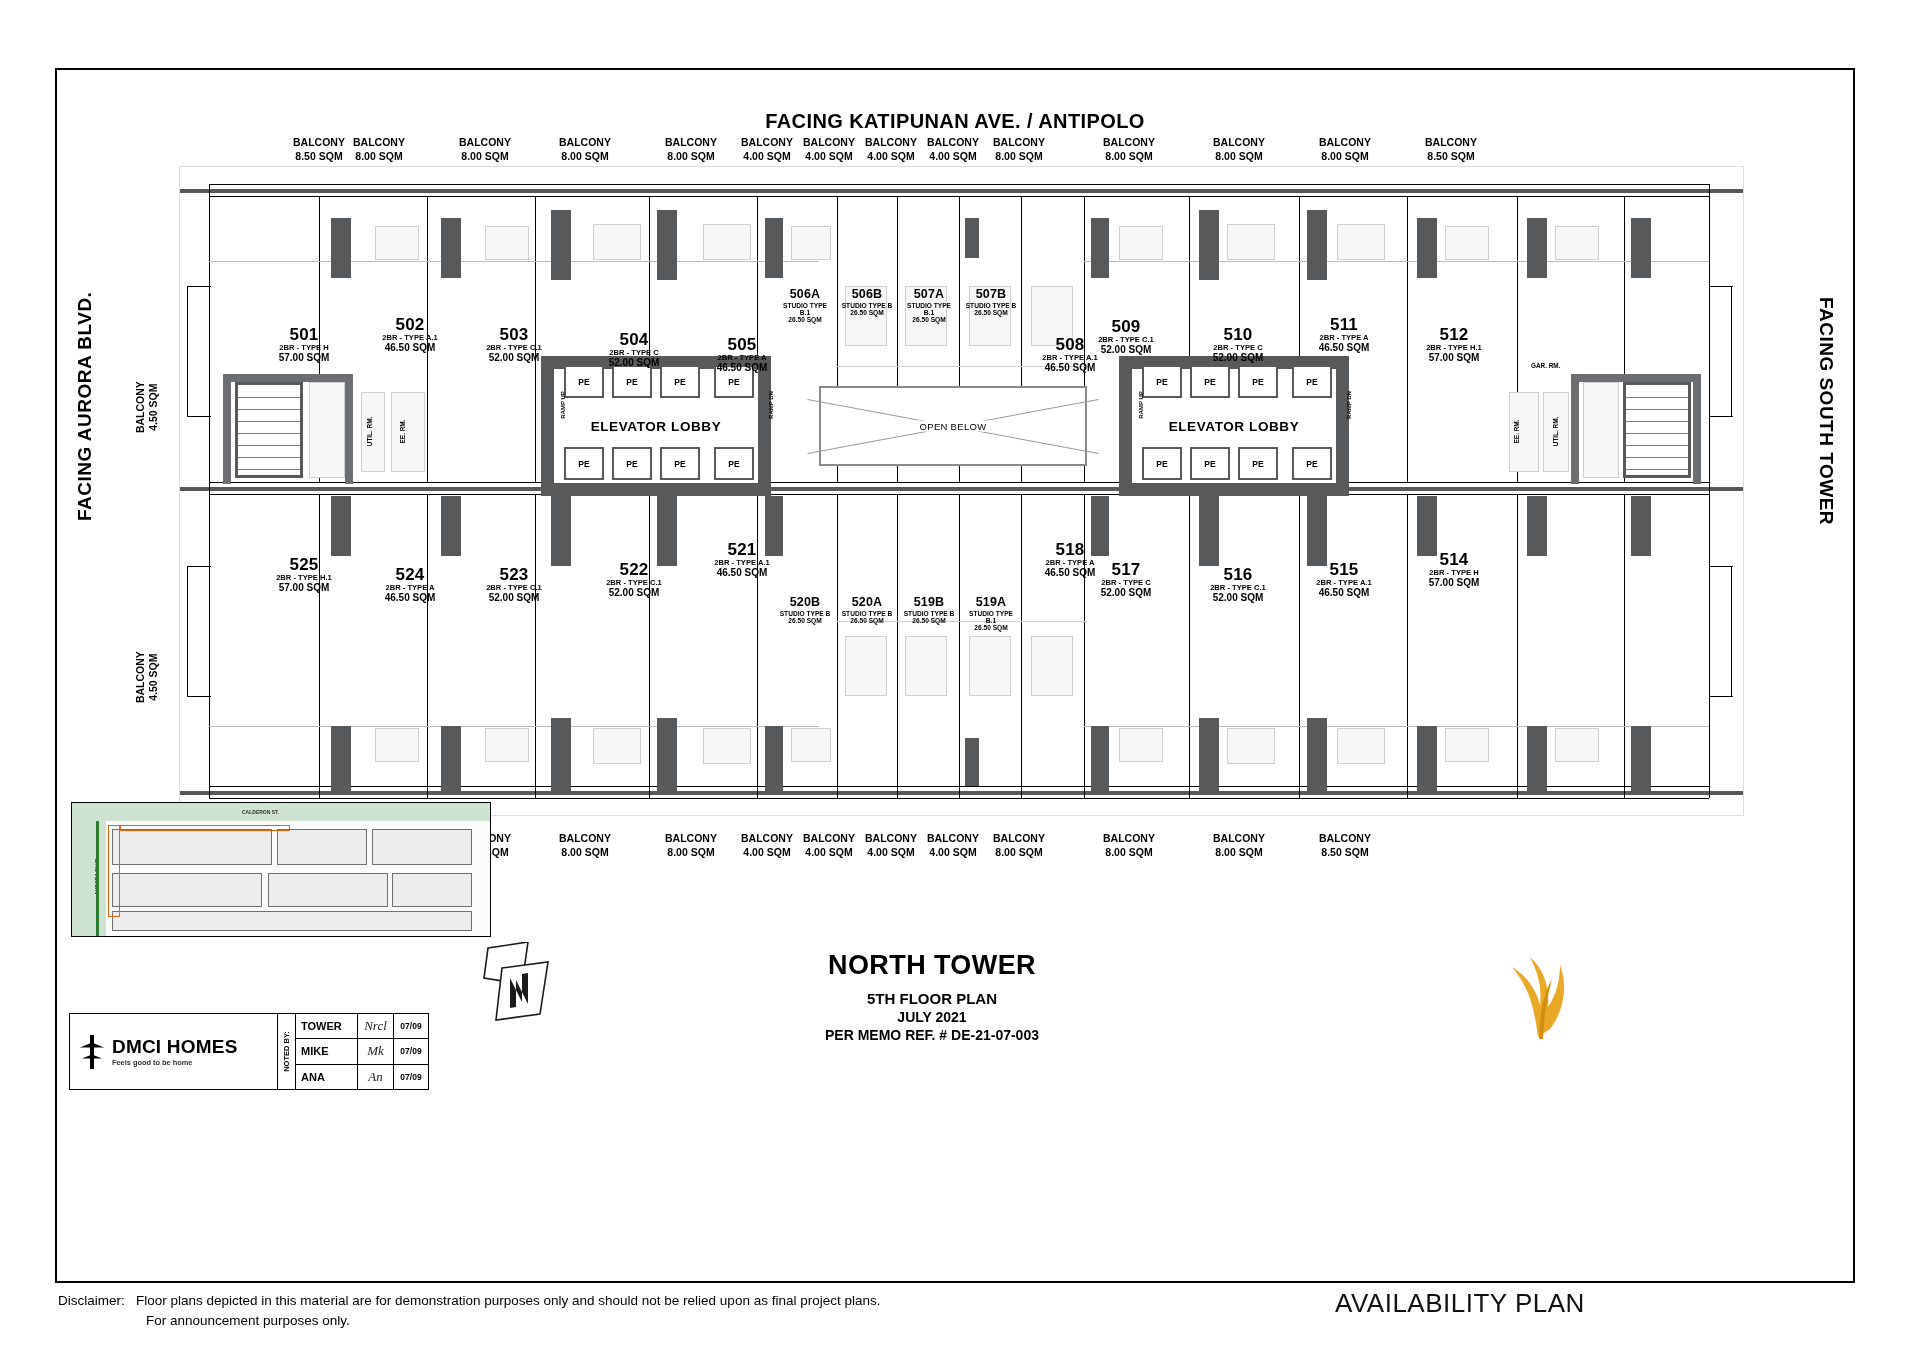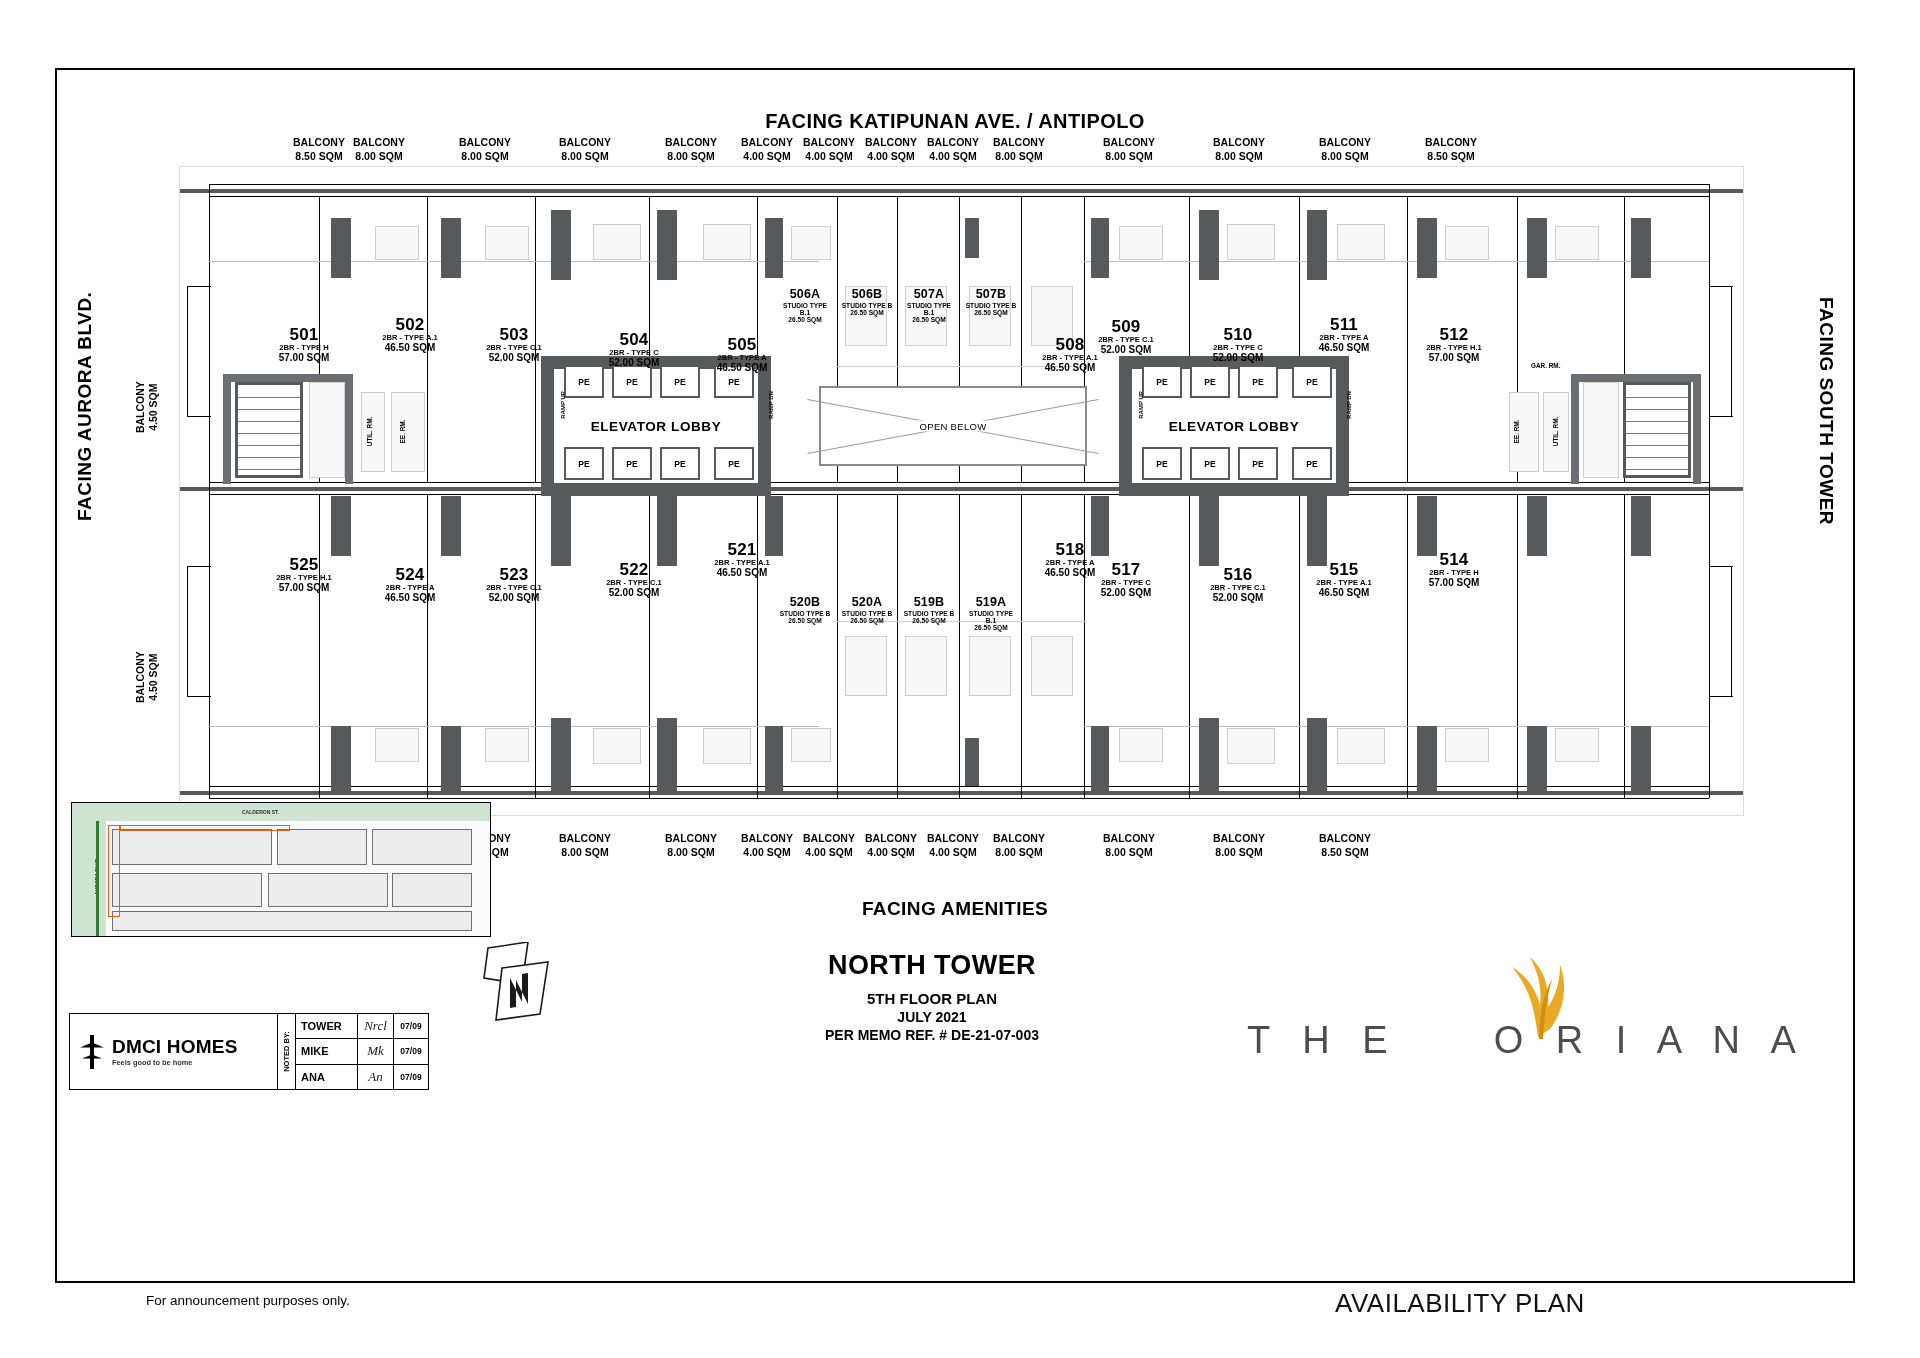--- a/index.html
+++ b/index.html
@@ -201,21 +201,20 @@
   }
   .disclaimer .lbl { font-weight:normal; }
   .disclaimer .ln2 { margin-left:88px; }
 </style>
 </head>
 <body>
 
 <div class="sheet">
 
   <div class="facing-top">FACING KATIPUNAN AVE. / ANTIPOLO</div>
-  <div class="facing-bottom">FACING AMENITIES</div>
   <div class="facing-left">FACING AURORA BLVD.</div>
   <div class="facing-right">FACING SOUTH TOWER</div>
 
   <div class="side-balcony l1">
     <div>BALCONY</div>
       <div>4.50 SQM</div>
   </div>
   <div class="side-balcony l2">
     <div>BALCONY</div>
       <div>4.50 SQM</div>
@@ -760,25 +759,24 @@
           </div>
         </div>
     </div>
   </div>
 
   <div class="oriana">
     <svg class="feather" viewBox="0 0 96 96" width="96" height="96" aria-hidden="true">
       <path d="M48 92 C44 62 40 44 22 22 C36 30 46 44 50 60 C52 42 48 28 40 12 C54 24 60 44 58 62 C66 50 70 36 70 20 C78 40 74 66 60 84 Z" fill="#e9a825"></path>
       <path d="M49 94 C50 70 52 52 62 34 C56 56 54 74 53 94 Z" fill="#d18f12"></path>
     </svg>
-    <div class="word">
-      <span>T H E</span>
-      <span style="display:inline-block; width:52px;"></span>
-      <span>O R I A N A</span>
-    </div>
   </div>
 </div>
 
 <div class="availability">AVAILABILITY PLAN</div>
 
 <div class="disclaimer">
+  <div>
+    <span class="lbl">Disclaimer:</span>
+    &nbsp;&nbsp;<span>Floor plans depicted in this material are for demonstration purposes only and should not be relied upon as final project plans.</span>
+  </div>
   <div class="ln2">For announcement purposes only.</div>
 </div>
 
 </body></html>

